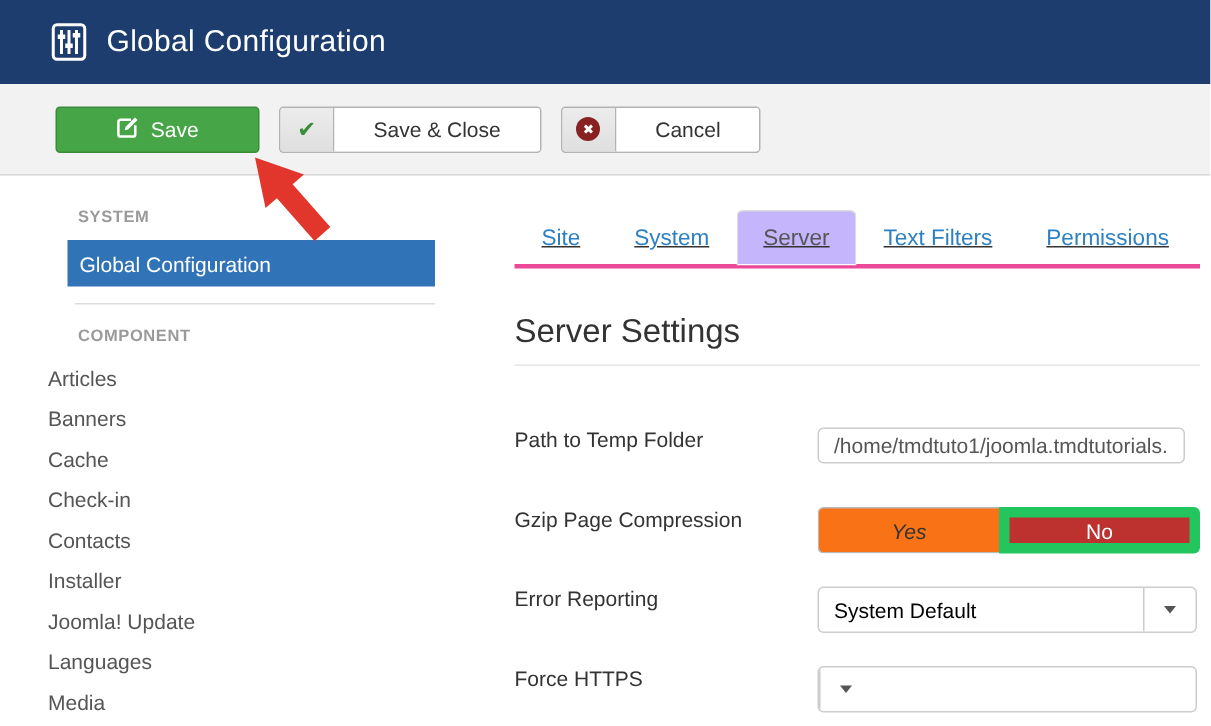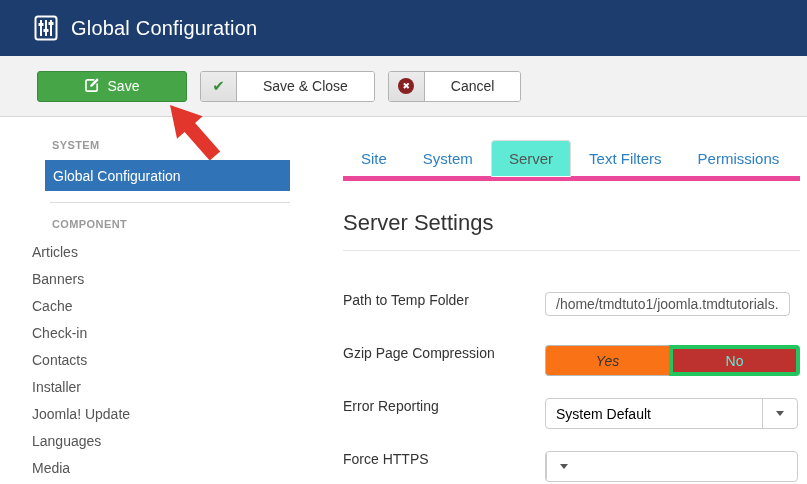--- a/index.html
+++ b/index.html
@@ -17,21 +17,21 @@
   .app-header .logo { width:24px; height:28px; display:flex; align-items:center; }
   .app-header .title { color:#fff; font-size:20px; margin-left:13px; font-weight:400; letter-spacing:.2px; }
 
   
   .toolbar {
     height:61px; background:#f2f2f2; border-bottom:1px solid #d8d8d8;
     display:flex; align-items:center; padding-left:37px; gap:13px;
   }
   .btn { height:31px; border-radius:3px; cursor:pointer; font-size:14px; }
   .btn-save {
-    width:150px; background:var(--save-green,#46a546); border:1px solid #3c8b3c;
+    width:136px; background:var(--save-green,#46a546); border:1px solid #3c8b3c;
     color:#fff; display:flex; align-items:center; justify-content:center; gap:8px;
   }
   .btn-split { display:flex; align-items:stretch; border:1px solid #b3b3b3; background:#fff; overflow:hidden; }
   .btn-icon-seg {
     width:36px; background:linear-gradient(#ececec,#dfdfdf); border-right:1px solid #b3b3b3;
     display:flex; align-items:center; justify-content:center;
   }
   .btn-label-seg { padding:0 26px; display:flex; align-items:center; color:#333; background:#fff; }
   .check-glyph { color:#3a8d3a; font-size:15px; font-weight:bold; }
   .cancel-glyph {
@@ -50,47 +50,47 @@
   }
   .side-active {
     margin-left:45px; width:245px; height:31px; background:var(--selected-blue,#3073b7);
     color:#fff; display:flex; align-items:center; padding-left:8px; font-size:14px; cursor:pointer;
   }
   .side-divider { margin:11px 0 15px 50px; width:240px; border-top:1px solid #ddd; }
   .side-item { padding-left:32px; height:27px; line-height:27px; font-size:14px; color:#555; cursor:pointer; }
 
   
   .main { flex:1; padding:23px 12px 0 13px; }
-  .tabs { display:flex; border-bottom:5px solid #ec4899; }
+  .tabs { display:flex; border-bottom:3px solid #ec4899;text-decoration:underline; }
   .tab {
     padding:9px 17px; font-size:15px; color:var(--link-blue,#2d80c2);
     margin-bottom:-1px; cursor:pointer; border:1px solid transparent;
   }
   .tab.active {
-    background:#5eead4; border:1px solid #ddd; border-bottom-color:#fff;
+    background:#c4b5fd; border:1px solid #ddd; border-bottom-color:#fff;
     border-radius:4px 4px 0 0; color:#555;
   }
   .section-title {
     font-size:22px; font-weight:400; color:#333; margin-top:29px;
-    padding-bottom:14px; border-bottom:1px solid #e5e5e5;
+    padding-bottom:9px; border-bottom:1px solid #e5e5e5;
   }
   .form { margin-top:41px; }
   .form-row { display:flex; align-items:flex-start; height:31px; margin-bottom:22px; }
   .form-label { width:202px; font-size:14px; color:#333; flex:none; }
   .text-input {
     width:245px; height:24px; border:1px solid #ccc; border-radius:4px;
     padding:0 10px; font-size:14px; color:#555; font-family:inherit; outline:none;
   }
   .toggle-group { display:flex; width:255px; height:31px; }
   .toggle-btn {
     flex:1; display:flex; align-items:center; justify-content:center;
     font-size:14px; cursor:pointer;
   }
   .toggle-off { background:#f97316; border:1px solid #b9b9b9; border-right:none; border-radius:4px 0 0 4px; color:#333;font-style:italic; }
-  .toggle-on-danger { background:var(--no-red,#bd322f); border:4px solid #22c55e; border-radius:0 4px 4px 0; color:#5eead4; }
+  .toggle-on-danger { background:var(--no-red,#bd322f); border:7px solid #22c55e; border-radius:0 4px 4px 0; color:#ffffff; }
   .select {
     width:253px; height:31px; border:1px solid #ccc; border-radius:4px;
     display:flex; background:#fff; cursor:pointer; overflow:hidden;
   }
   .select-value { flex:1; display:flex; align-items:center; padding-left:10px; font-size:14px; color:#000000; }
   .select-value.modified { color:var(--link-blue,#2d80c2); }
   .select-caret { width:35px; border-left:1px solid #ccc; display:flex; align-items:center; justify-content:center; }
   .caret-down { width:0; height:0; border-left:4px solid transparent; border-right:4px solid transparent; border-top:5px solid #555; }
 
   

